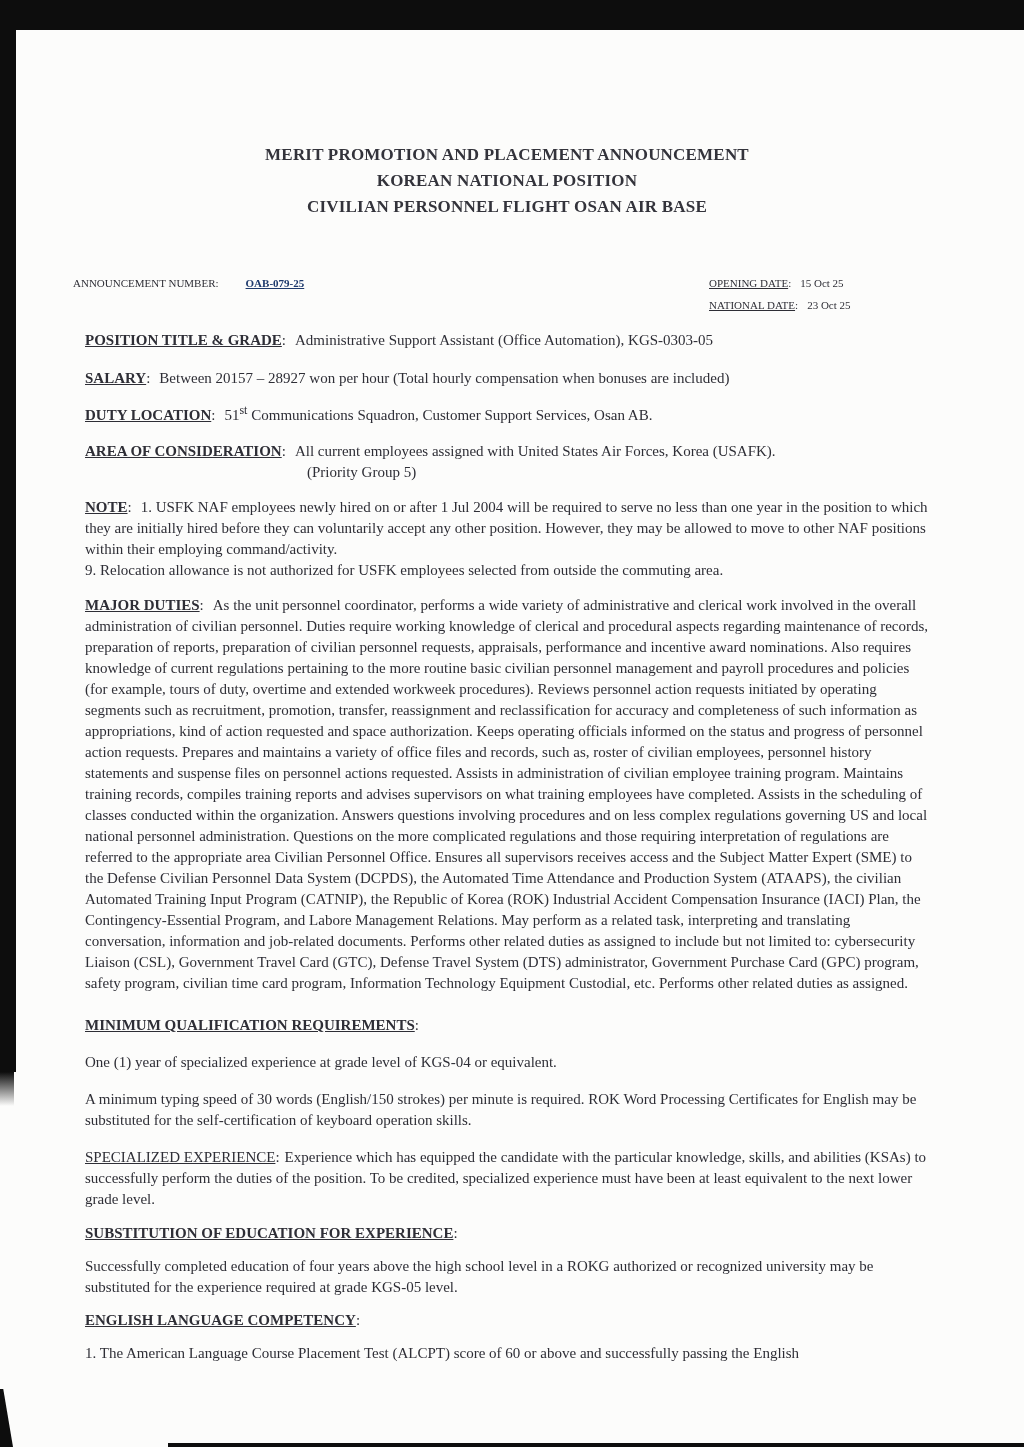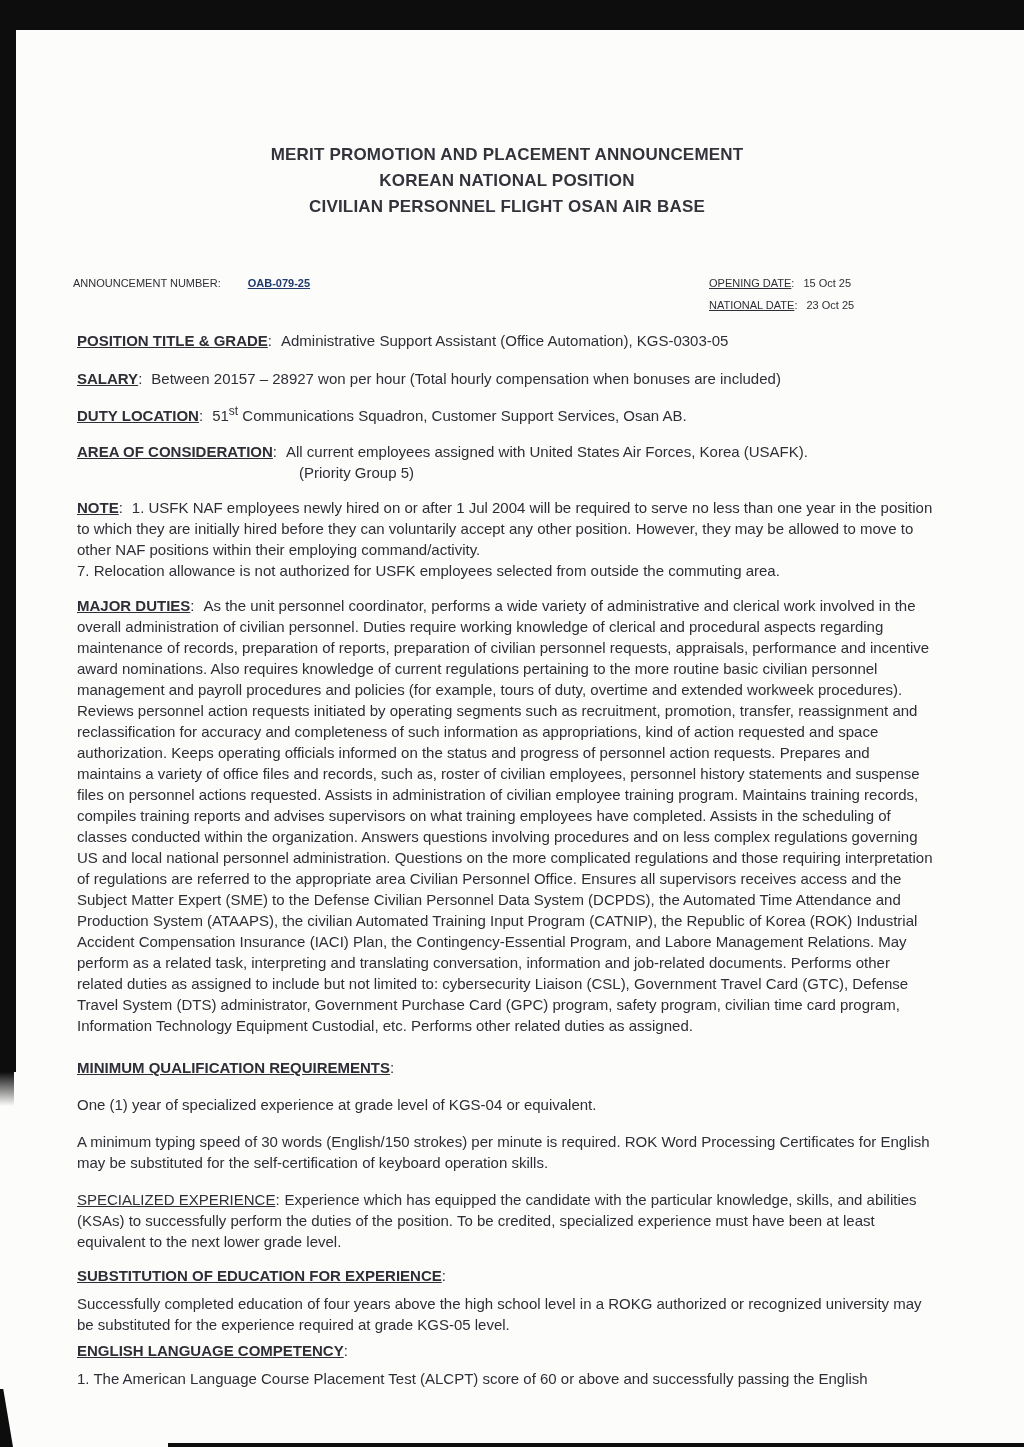--- a/index.html
+++ b/index.html
@@ -3,21 +3,21 @@
 <meta charset="utf-8">
 <style>
   * { box-sizing: border-box; }
   html, body { margin: 0; padding: 0; background: #ffffff; }
   .page {
     position: relative;
     width: 1024px;
     height: 1447px;
     background: #fcfcfb;
     overflow: hidden;
-    font-family: Liberation Sans, sans-serif;
+    font-family: Liberation Serif, serif;
     color: #2e2e36;
   }
   
   .scan-top    { position: absolute; top: 0; left: 0; width: 1024px; height: 30px; background: #0d0d0d; }
   .scan-left   { position: absolute; top: 0; left: 0; width: 16px; height: 1072px; background: #0d0d0d; }
   .scan-left-fade { position: absolute; top: 1072px; left: 0; width: 14px; height: 34px;
     background: linear-gradient(to bottom, #0d0d0d, rgba(13,13,13,0)); }
   .scan-bottom-left { position: absolute; bottom: 0; left: 0; width: 13px; height: 58px;
     background: #0d0d0d; clip-path: polygon(0 0, 25% 0, 100% 100%, 0 100%); }
   .scan-bottom-line { position: absolute; left: 168px; bottom: 0; width: 856px; height: 4px; background: #0d0d0d; }
@@ -38,21 +38,21 @@
   .ann-left { position: absolute; left: 0; top: 0; white-space: nowrap; }
   .link { font-weight: bold; text-decoration: underline; margin-left: 18px; cursor: pointer; }
   .dates { position: absolute; left: 636px; top: 0; white-space: nowrap; }
   .dates .row { display: block; }
 
   .u  { text-decoration: underline; }
   .lbl { font-weight: bold; text-decoration: underline; }
   .lbl-plain { font-weight: normal; text-decoration: underline; }
   .colon { padding-right: 9px; }
   .colon-tight { padding-right: 5px; }
-  .para  { margin: 4px; font-size: 15px; line-height: 21px; }
+  .para  { margin: 12px; font-size: 15px; line-height: 21px; }
   .indent2 { display: block; padding-left: 222px; }
   .block { display: block; }
   sup { font-size: 12px; line-height: 0; }
 
   .mt13 { margin-top: 13px; }
   .mt14 { margin-top: 14px; }
   .mt15 { margin-top: 15px; }
   .mt16 { margin-top: 16px; }
   .mt17 { margin-top: 17px; }
   .mt21 { margin-top: 21px; }
@@ -104,21 +104,21 @@
       <span class="lbl">DUTY LOCATION</span><span class="colon">:</span><span><span>51</span><sup>st</sup><span> Communications Squadron, Customer Support Services, Osan AB.</span></span>
     </p>
 
     <p class="para mt15">
       <span class="lbl">AREA OF CONSIDERATION</span><span class="colon">:</span><span>All current employees assigned with United States Air Forces, Korea (USAFK).</span>
       <span class="indent2">(Priority Group 5)</span>
     </p>
 
     <p class="para mt14">
       <span class="lbl">NOTE</span><span class="colon">:</span><span>1. USFK NAF employees newly hired on or after 1 Jul 2004 will be required to serve no less than one year in the position to which they are initially hired before they can voluntarily accept any other position.  However, they may be allowed to move to other NAF positions within their employing command/activity.</span>
-      <span class="block">7. Relocation allowance is not authorized for USFK employees selected from outside the commuting area.</span>
+      <span class="block">9. Relocation allowance is not authorized for USFK employees selected from outside the commuting area.</span>
     </p>
 
     <p class="para mt14">
       <span class="lbl">MAJOR DUTIES</span><span class="colon">:</span><span>As the unit personnel coordinator, performs a wide variety of administrative and clerical work involved in the overall administration of civilian personnel.  Duties require working knowledge of clerical and procedural aspects regarding maintenance of records, preparation of reports, preparation of civilian personnel requests, appraisals, performance and incentive award nominations.  Also requires knowledge of current regulations pertaining to the more routine basic civilian personnel management and payroll procedures and policies (for example, tours of duty, overtime and extended workweek procedures).  Reviews personnel action requests initiated by operating segments such as recruitment, promotion, transfer, reassignment and reclassification for accuracy and completeness of such information as appropriations, kind of action requested and space authorization.  Keeps operating officials informed on the status and progress of personnel action requests.  Prepares and maintains a variety of office files and records, such as, roster of civilian employees, personnel history statements and suspense files on personnel actions requested.  Assists in administration of civilian employee training program.  Maintains training records, compiles training reports and advises supervisors on what training employees have completed.  Assists in the scheduling of classes conducted within the organization.  Answers questions involving procedures and on less complex regulations governing US and local national personnel administration.  Questions on the more complicated regulations and those requiring interpretation of regulations are referred to the appropriate area Civilian Personnel Office. Ensures all supervisors receives access and the Subject Matter Expert (SME) to the Defense Civilian Personnel Data System (DCPDS), the Automated Time Attendance and Production System (ATAAPS), the civilian Automated Training Input Program (CATNIP), the Republic of Korea (ROK) Industrial Accident Compensation Insurance (IACI) Plan, the Contingency-Essential Program, and Labore Management Relations.  May perform as a related task, interpreting and translating conversation, information and job-related documents.  Performs other related duties as assigned to include but not limited to: cybersecurity Liaison (CSL), Government Travel Card (GTC), Defense Travel System (DTS) administrator, Government Purchase Card (GPC) program, safety program, civilian time card program, Information Technology Equipment Custodial, etc. Performs other related duties as assigned.</span>
     </p>
 
     <p class="para mt21">
       <span class="lbl">MINIMUM QUALIFICATION REQUIREMENTS</span><span>:</span>
     </p>
     <p class="para mt16">One (1) year of specialized experience at grade level of KGS-04 or equivalent.</p>

